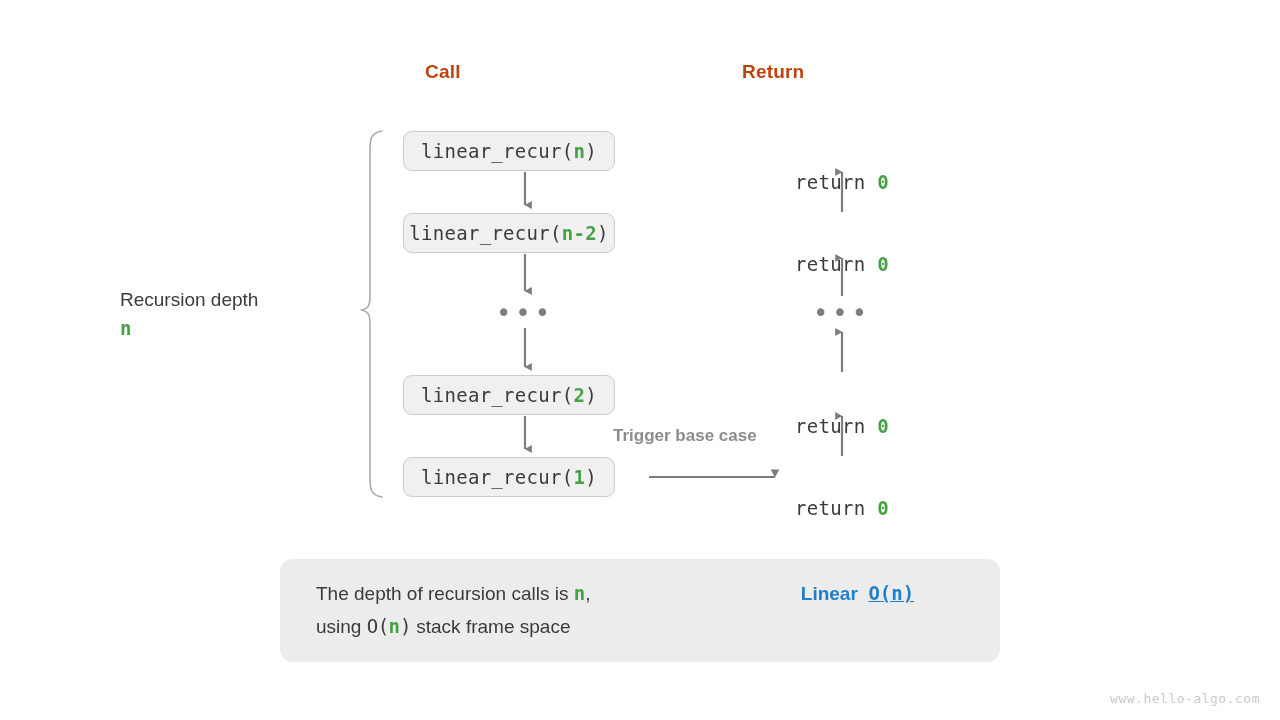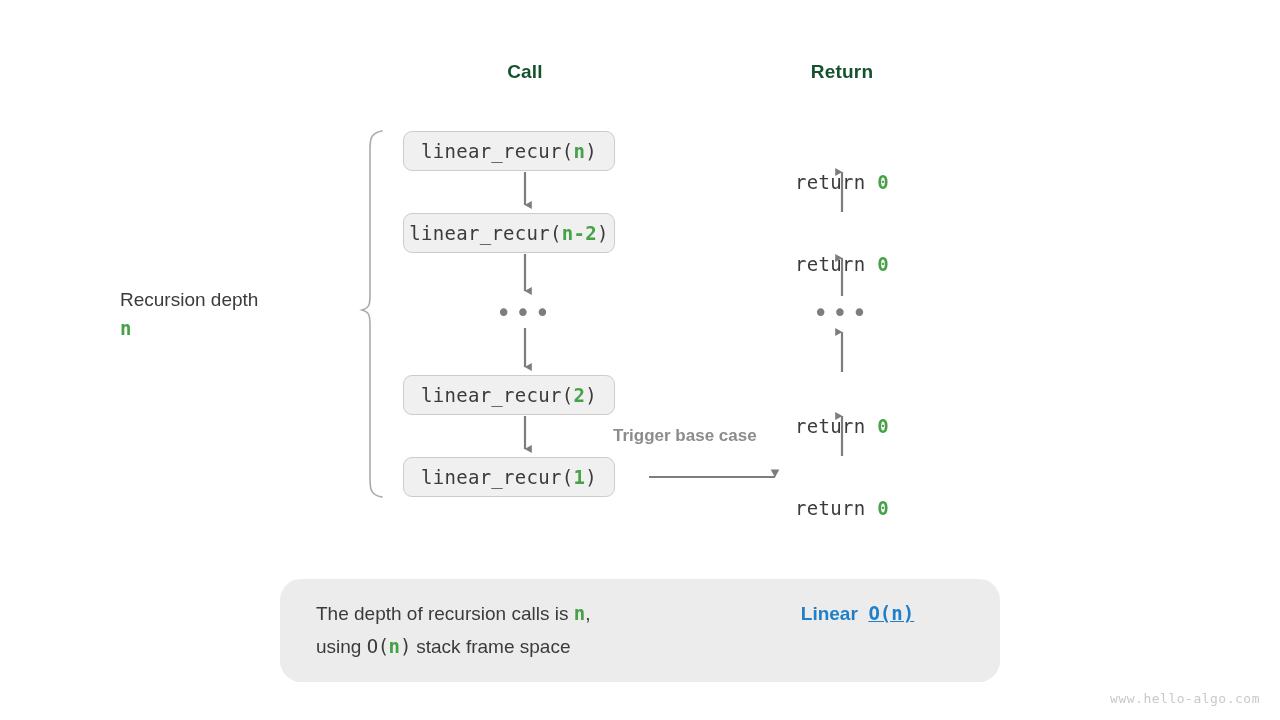--- a/index.html
+++ b/index.html
@@ -17,22 +17,21 @@
   }
   .stage {
     position: absolute;
     inset: 0;
   }
   
   .col-header {
     position: absolute;
     font-size: 19px;
     font-weight: bold;
-    color: #14532d;
-    text-align: center;
+    color: #c2410c;
     letter-spacing: 0.2px;
     white-space: nowrap;
   }
   #hdr-call  { left: 425px; top: 61px; width: 200px; }
   #hdr-return{ left: 742px; top: 61px; width: 200px; }
 
   
   .call-box {
     position: absolute;
     left: 403px;
@@ -109,22 +108,21 @@
 
   
   #summary-panel {
     position: absolute;
     left: 280px;
     top: 559px;
     width: 720px;
     height: 103px;
     box-sizing: border-box;
     background: #ececec;
-    border-radius: 21px;
-    margin-top: 20px;
+    border-radius: 13px;
   }
   #summary-text {
     position: absolute;
     left: 36px;
     top: 18px;
     width: 380px;
     font-size: 19px;
     color: #3b3b3b;
     line-height: 1.75;
   }

